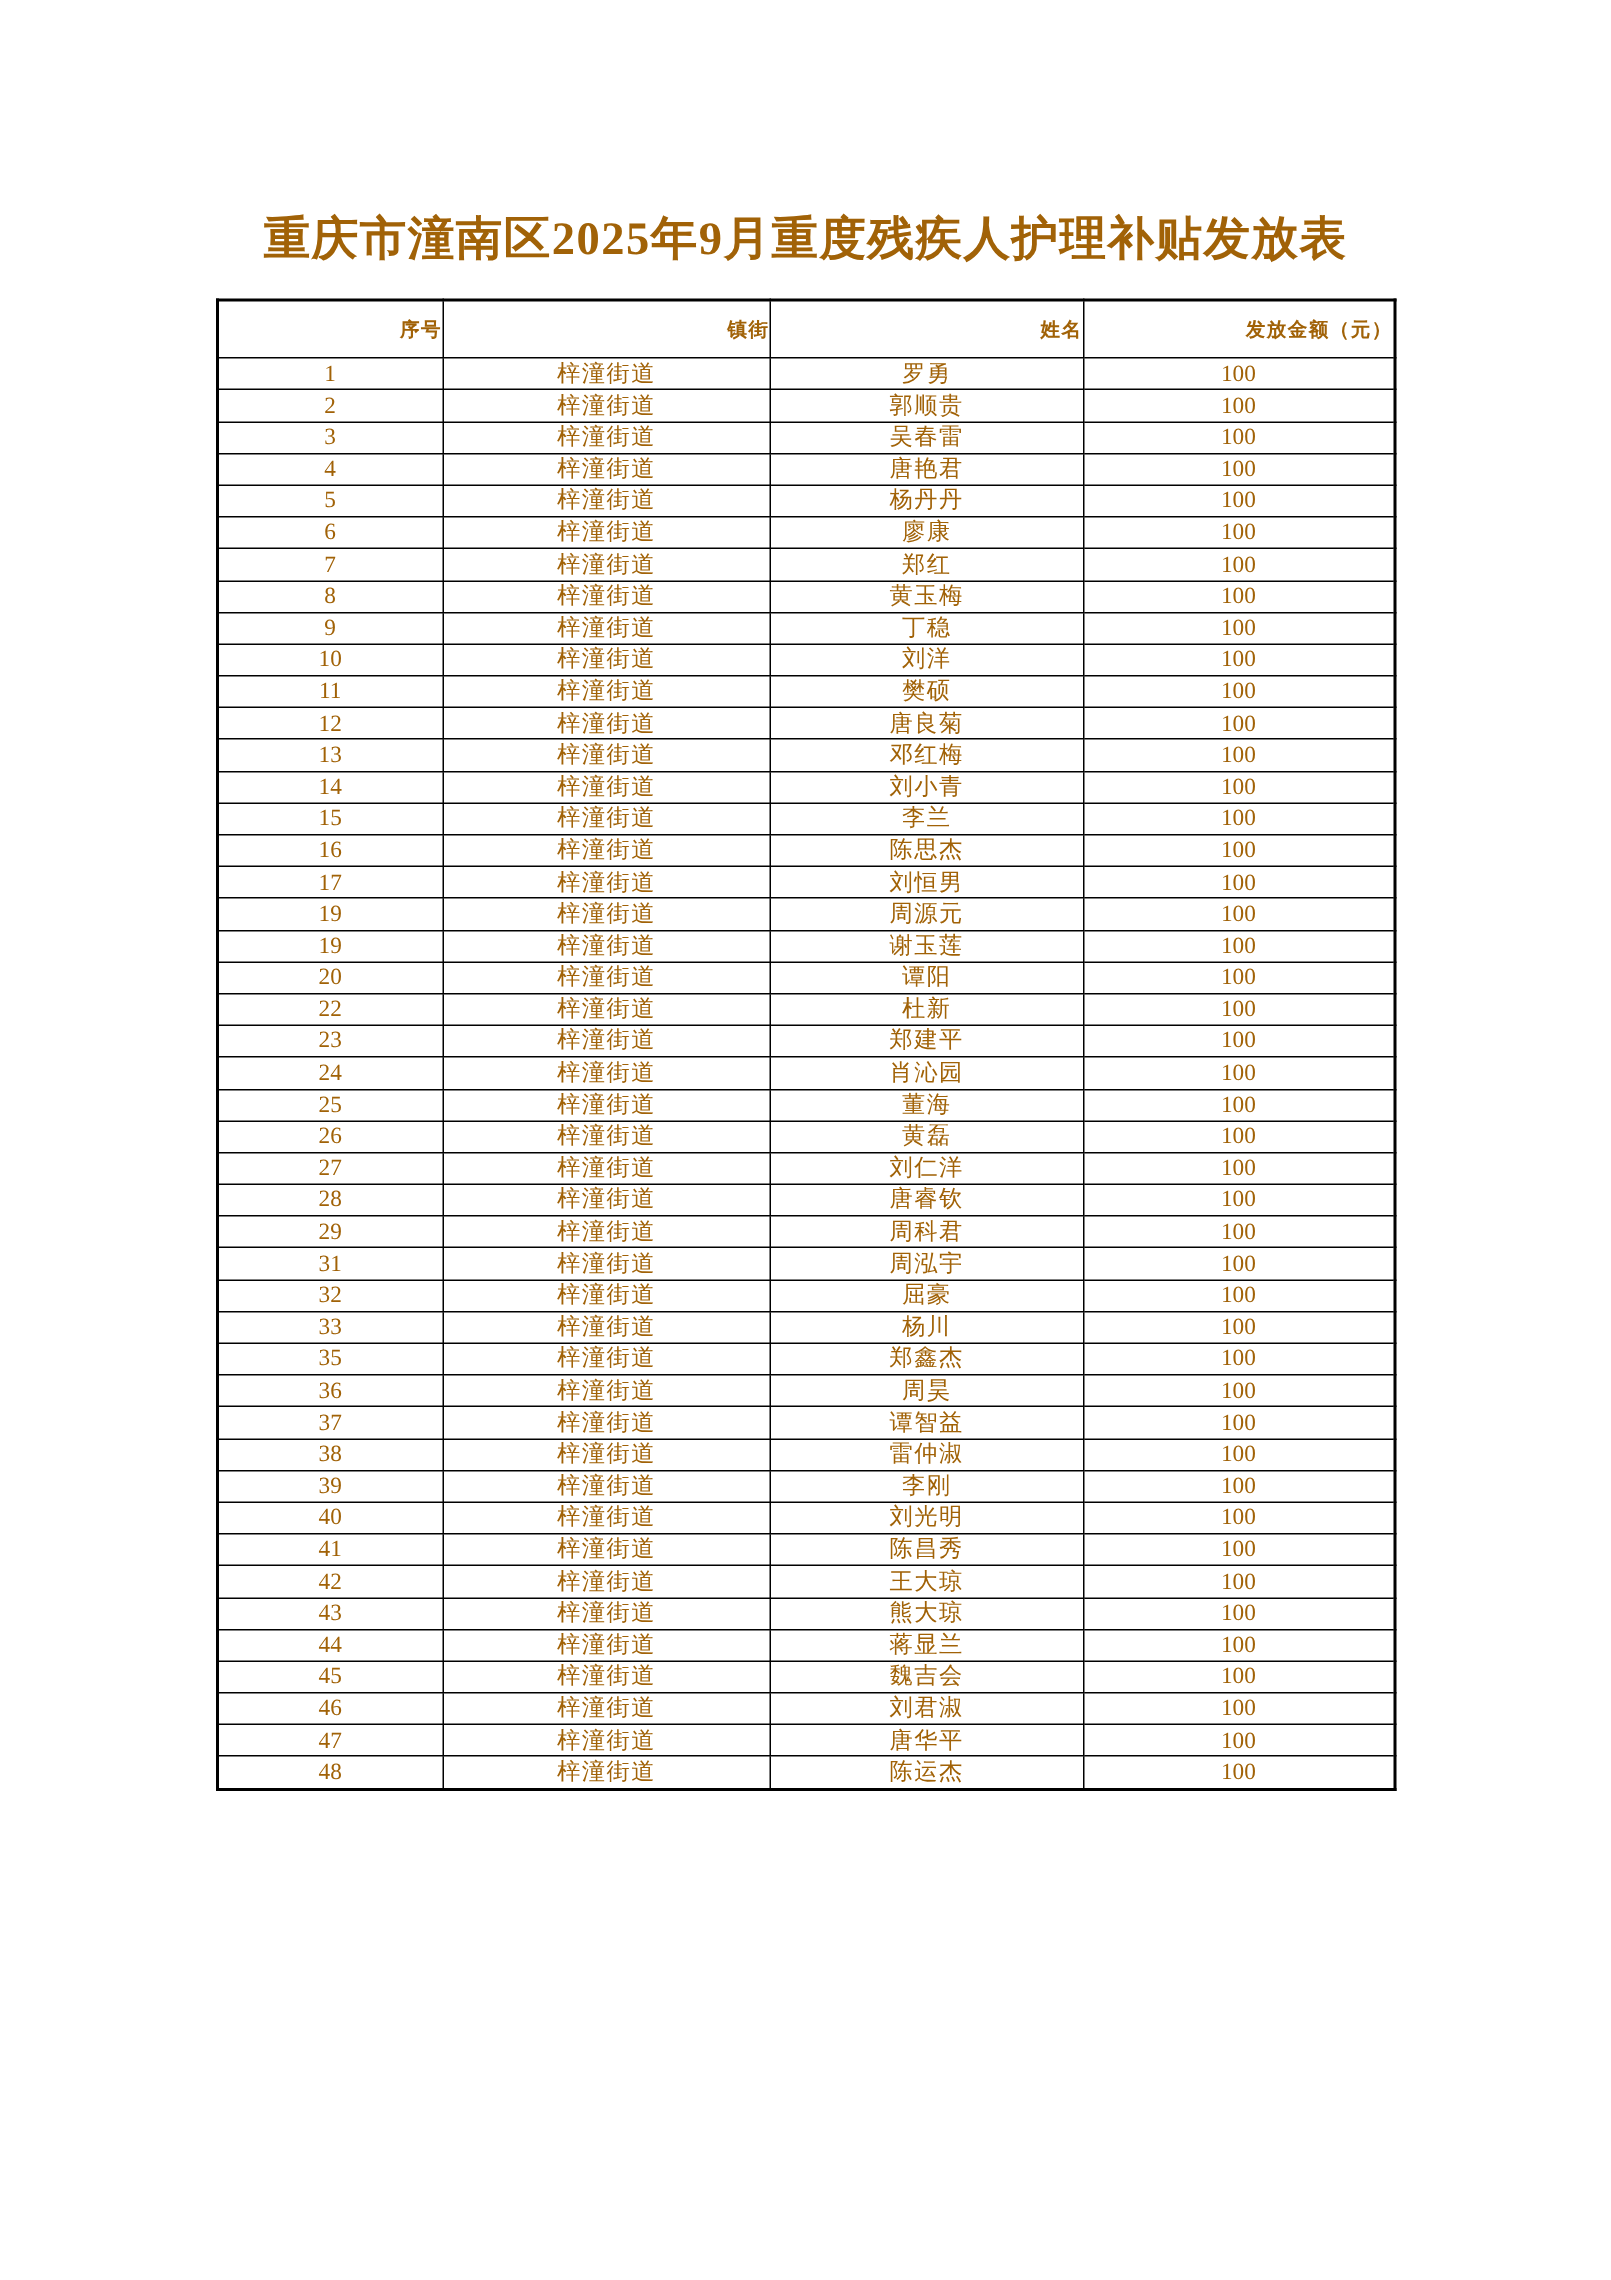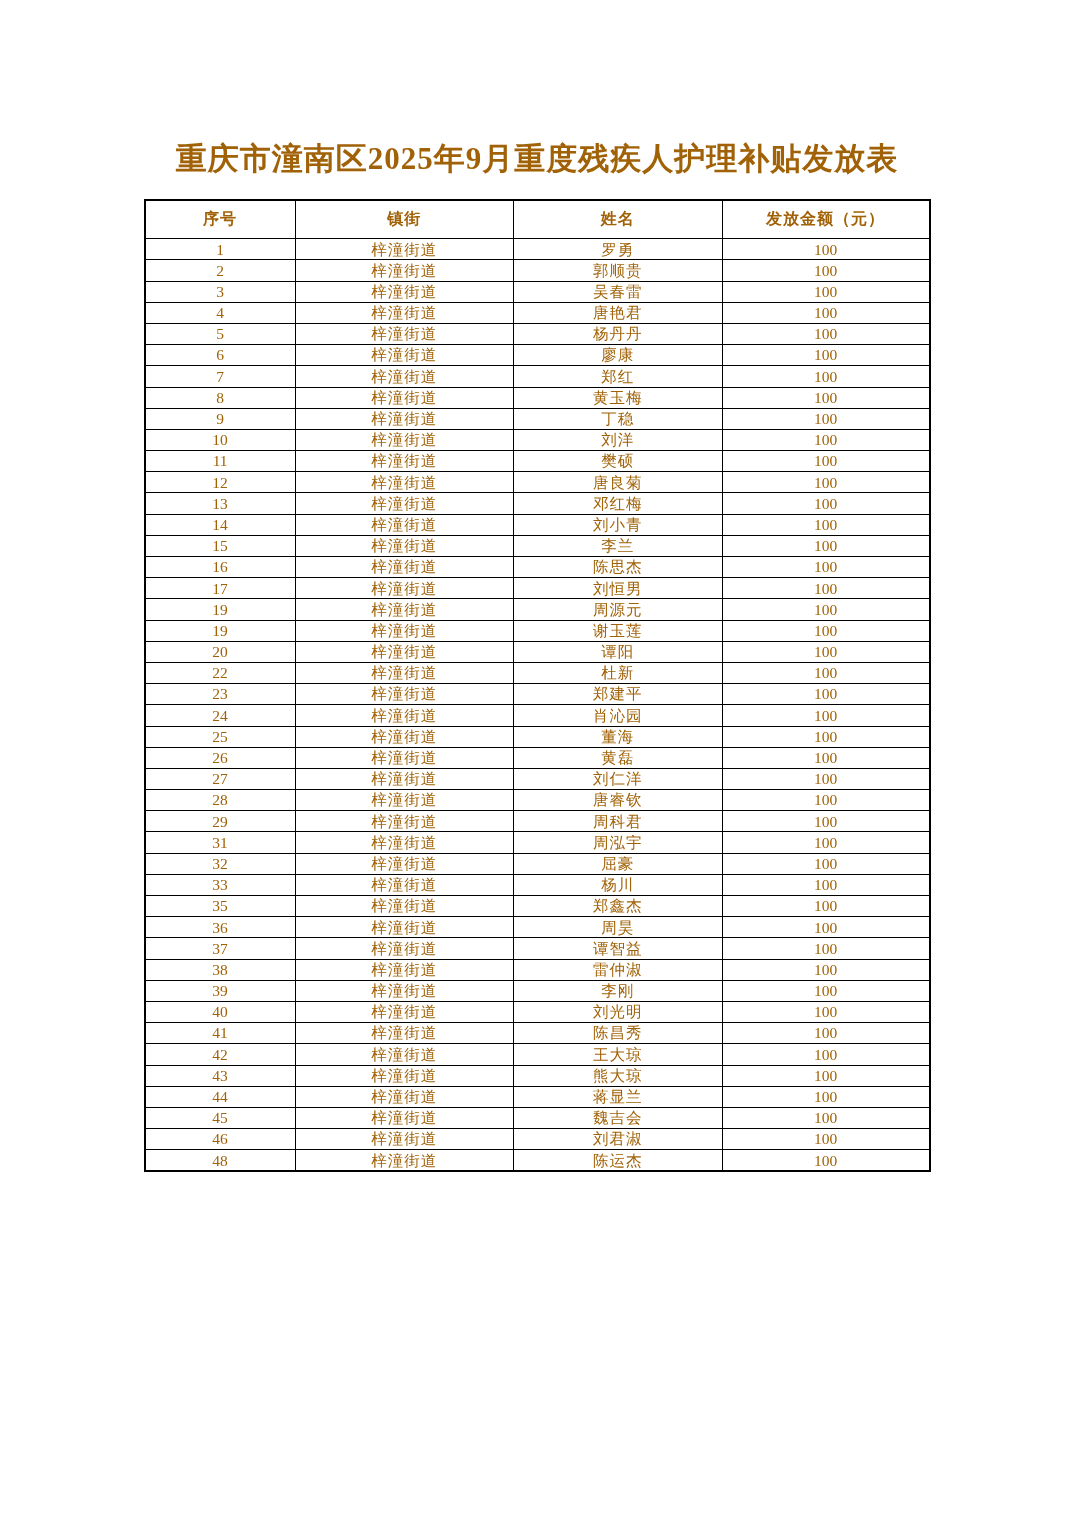--- a/index.html
+++ b/index.html
@@ -34,23 +34,23 @@
     table-layout: fixed;
     border: 2.5px solid #000000;
   }
   table.subsidy col.c-no     { width: 19.2%; }
   table.subsidy col.c-town   { width: 27.8%; }
   table.subsidy col.c-name   { width: 26.6%; }
   table.subsidy col.c-amount { width: 26.4%; }
   table.subsidy th {
     border: 1.5px solid #000000;
     height: 37px;
-    font-size: 16px;
+    font-size: 13px;
     font-weight: bold;
-    text-align: center;
+    text-align: right;
     vertical-align: middle;
     padding: 0;
     letter-spacing: 1px;
   }
   table.subsidy td {
     border: 1.5px solid #000000;
     height: 20.2px;
     font-size: 15.5px;
     font-weight: normal;
     text-align: center;
@@ -339,20 +339,26 @@
           <td>魏吉会</td>
           <td class="num">100</td>
         </tr>
         <tr>
           <td class="num">46</td>
           <td>梓潼街道</td>
           <td>刘君淑</td>
           <td class="num">100</td>
         </tr>
         <tr>
+          <td class="num">47</td>
+          <td>梓潼街道</td>
+          <td>唐华平</td>
+          <td class="num">100</td>
+        </tr>
+        <tr>
           <td class="num">48</td>
           <td>梓潼街道</td>
           <td>陈运杰</td>
           <td class="num">100</td>
         </tr>
       </tbody>
   </table>
 </div>
 
 </body></html>

